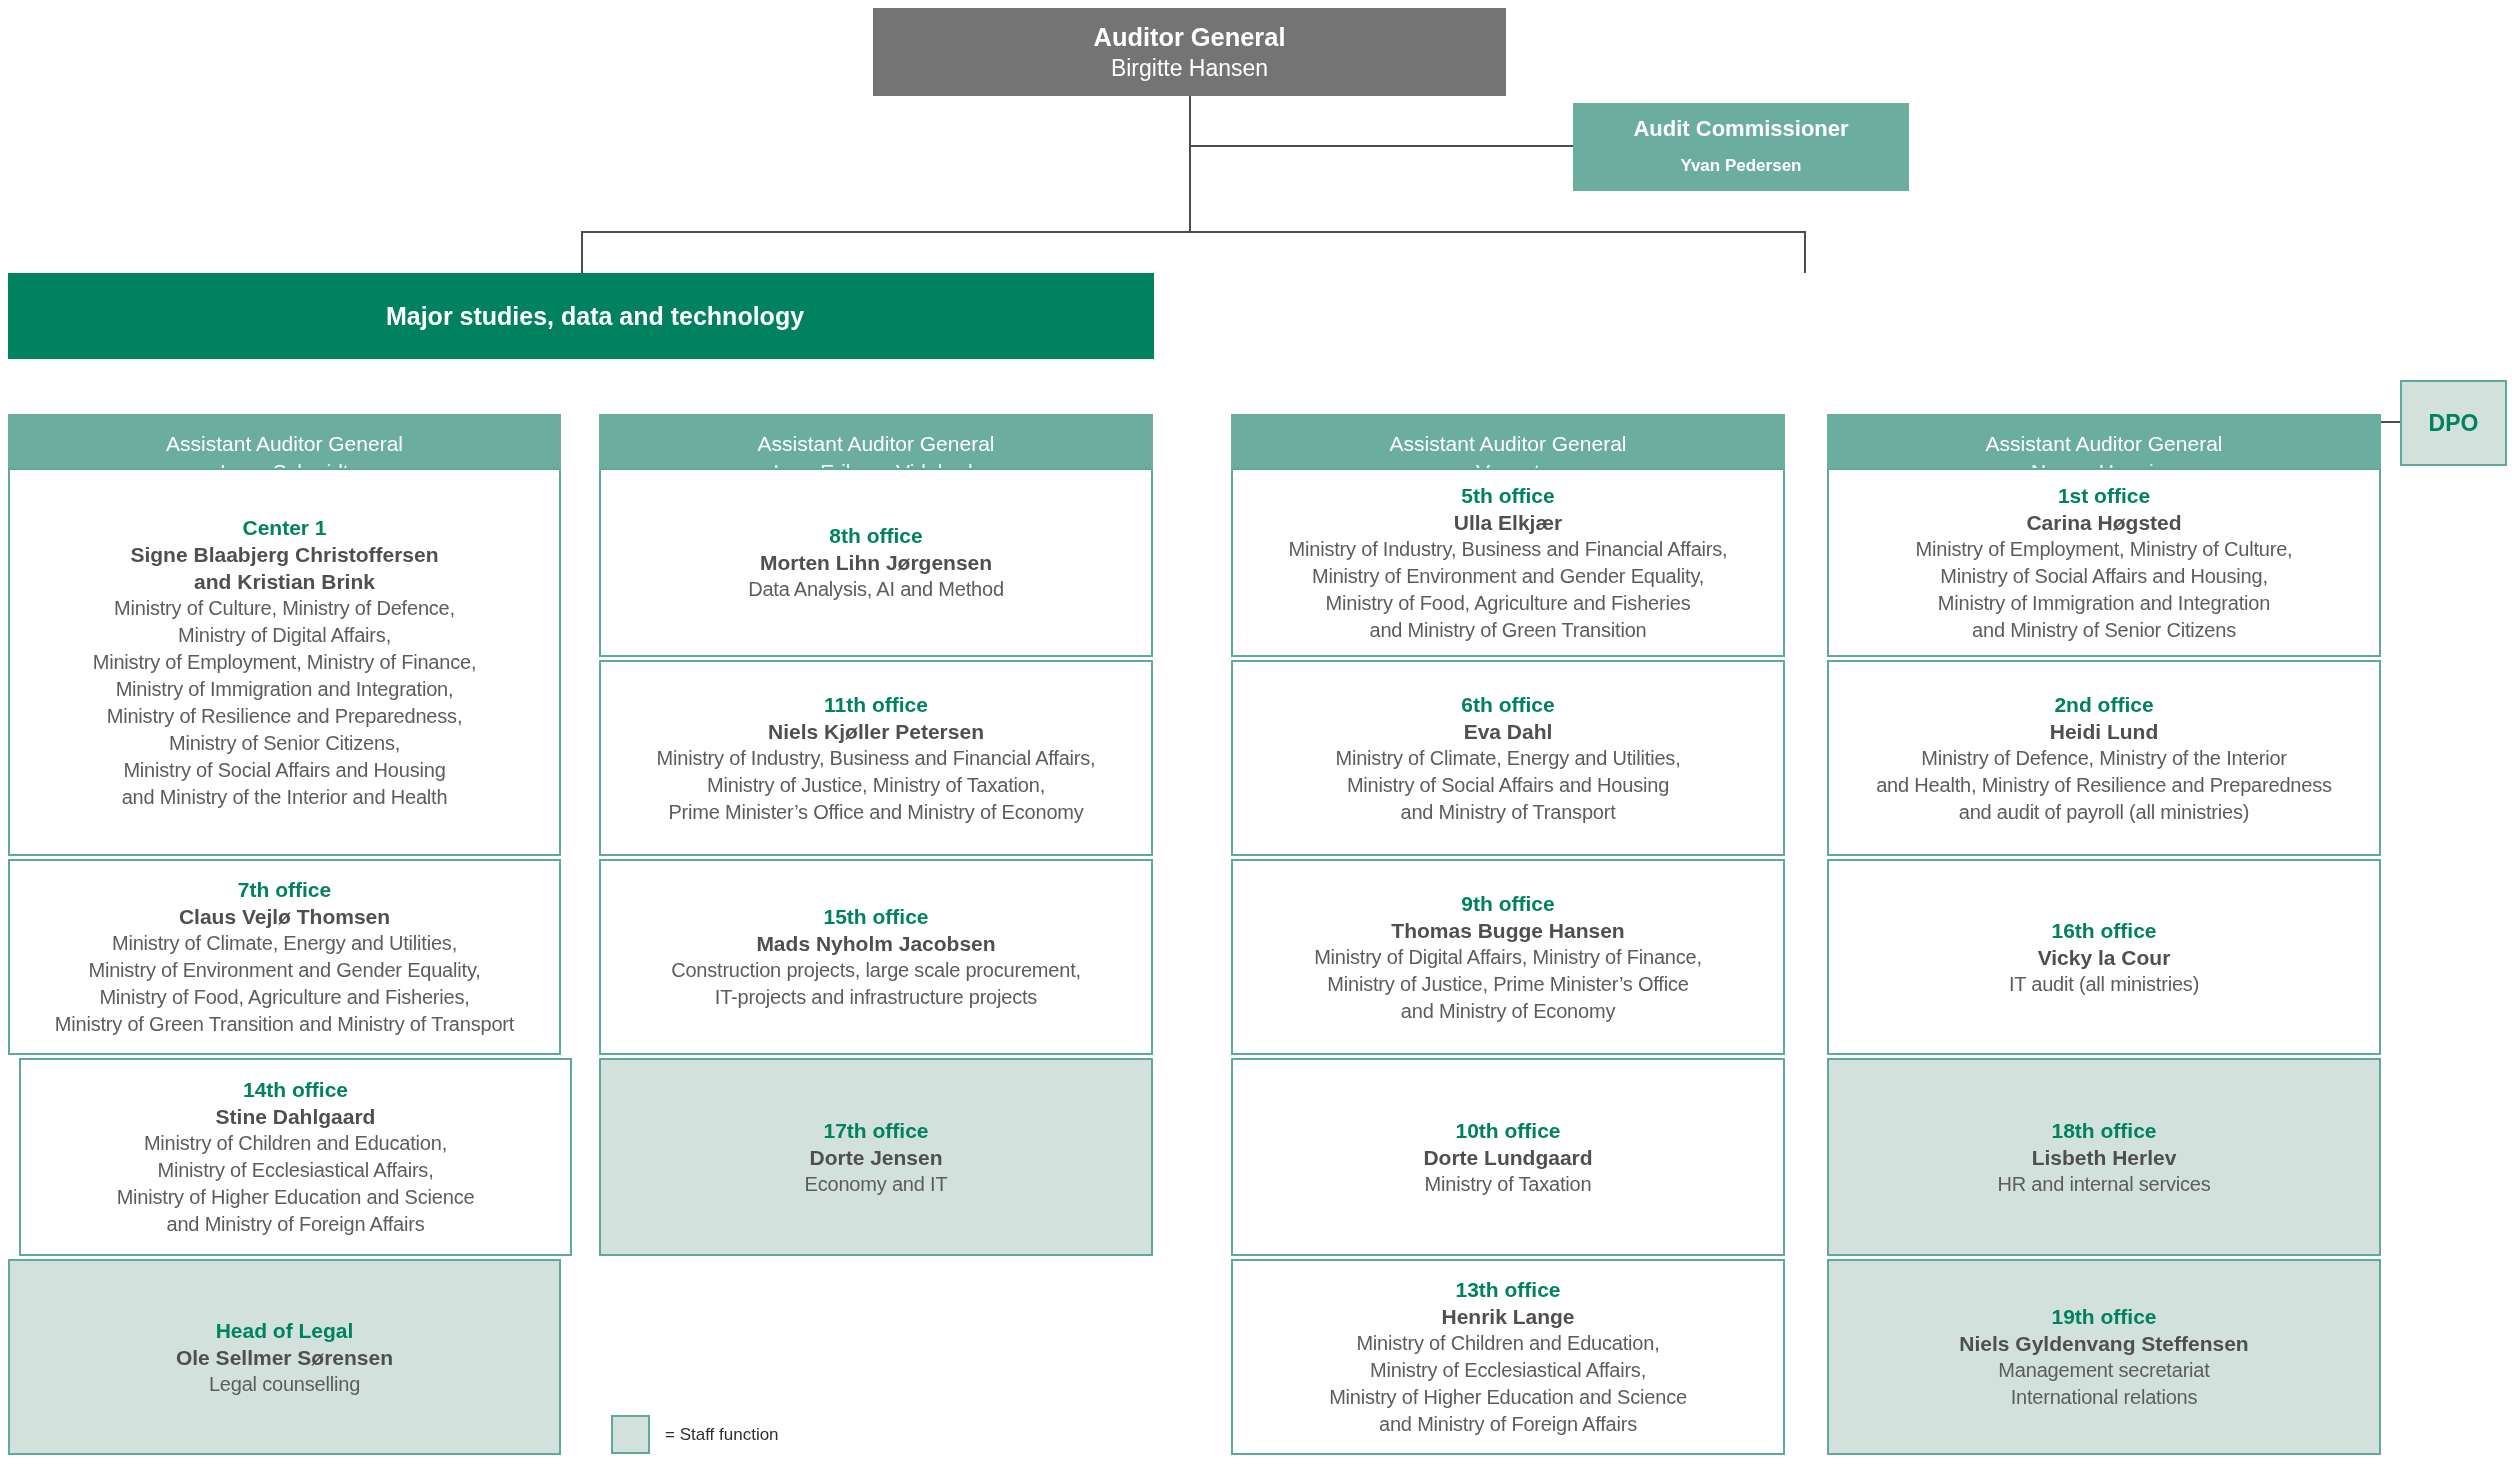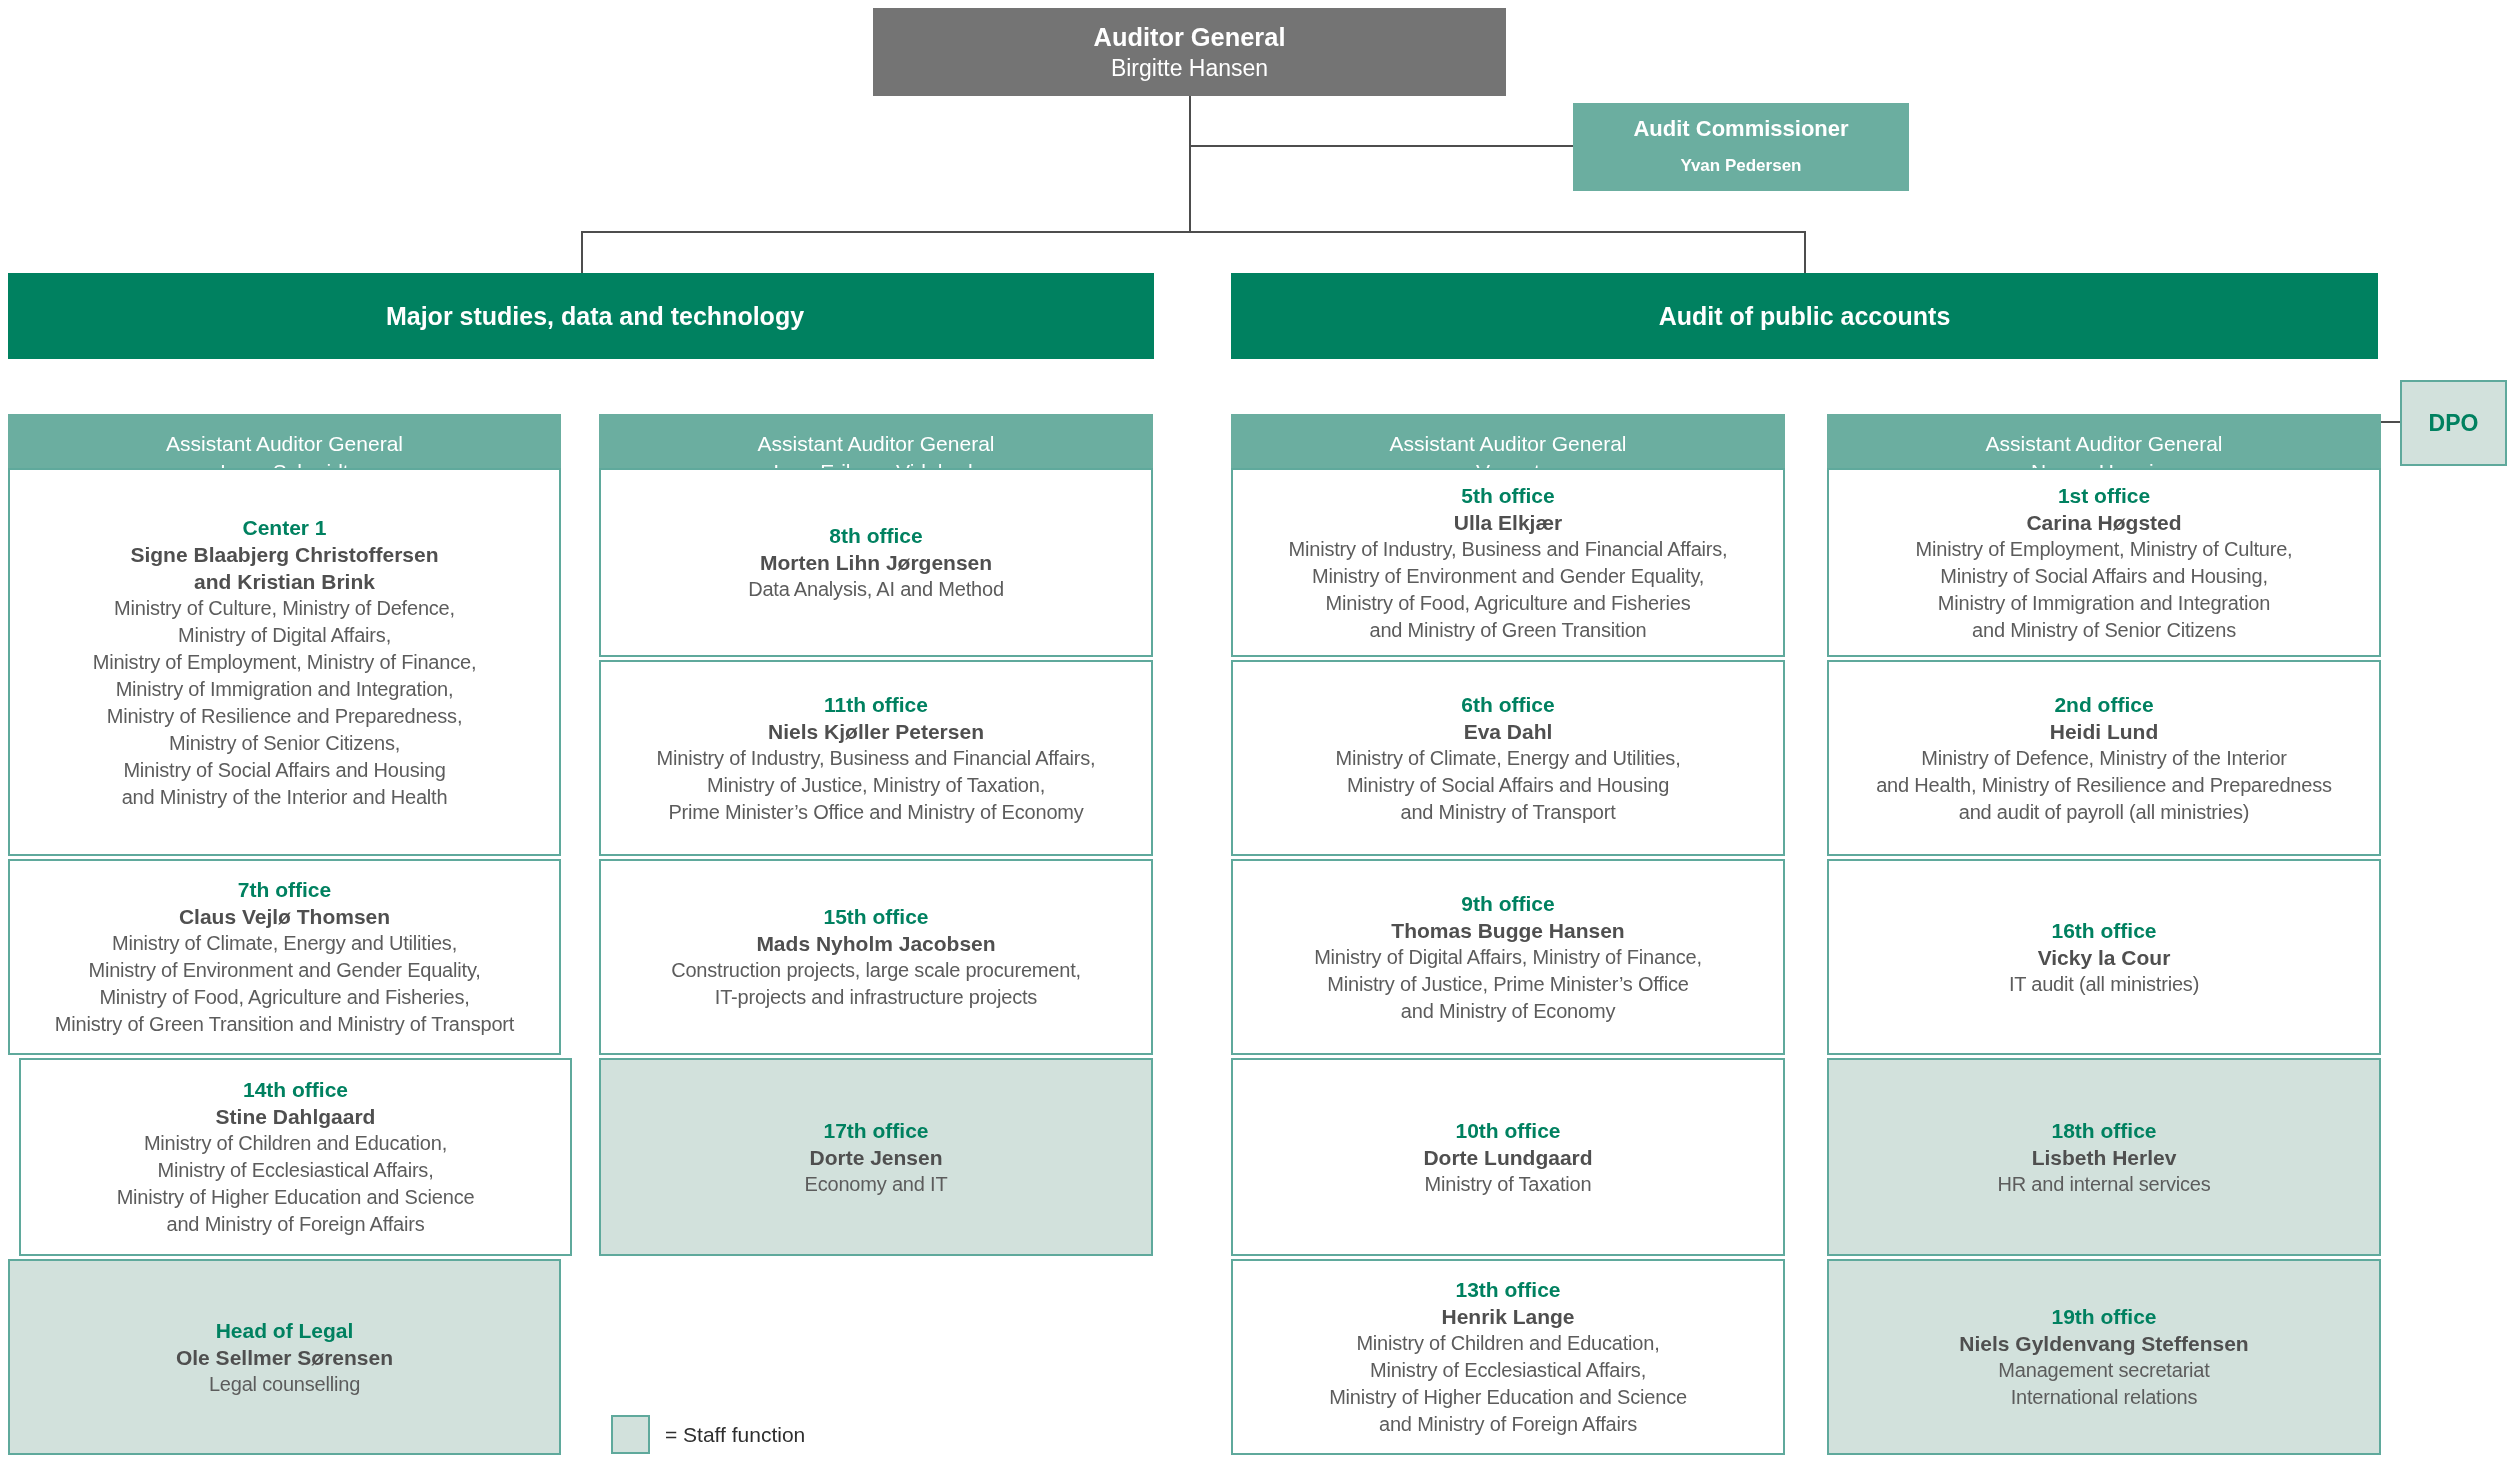--- a/index.html
+++ b/index.html
@@ -23,21 +23,21 @@
 
   .section{background:#fff;border:2px solid var(--border);padding:4px 6.7px;}
   .section.staff{background:var(--lightgreen);}
   .sec-title{color:var(--titlegreen);font-weight:bold;font-size:21px;line-height:27px;}
   .sec-name{color:var(--nametext);font-weight:bold;font-size:21px;line-height:27px;}
   .sec-line{color:var(--bodytext);font-size:20px;line-height:27px;letter-spacing:-0.2px;}
 
   .dpo-box{background:var(--lightgreen);border:2px solid var(--border);color:var(--titlegreen);font-weight:bold;font-size:23px;}
 
   .legend-swatch{background:var(--lightgreen);border:2px solid var(--border);}
-  .legend-label{color:var(--legendtext);font-size:21px;line-height:39px;}
+  .legend-label{color:var(--legendtext);font-size:17px;line-height:39px;}
 </style>
 </head>
 <body>
 
 <div id="canvas" style="--darkgreen: #008160; --midgreen: #6baea0; --lightgreen: #d2e1dc; --border: #5fa99c; --titlegreen: #008160; --gray: #747474; --nametext: #4f4f4f; --bodytext: #5c5c5c; --line: #4d4d4d; --legendtext: #2e2e2e;">
 
   <div class="line" style="left:1189px;top:96px;width:2px;height:137px;"></div>
   <div class="line" style="left:1189px;top:145px;width:384px;height:2px;"></div>
   <div class="line" style="left:581px;top:231px;width:1225px;height:2px;"></div>
   <div class="line" style="left:581px;top:231px;width:2px;height:42px;"></div>
@@ -49,23 +49,20 @@
     <div class="ag-name">Birgitte Hansen</div>
   </div>
 
   <div class="abs flexc ac-box" style="left:1573px;top:103px;width:336px;height:88px;gap:8px;">
     <div class="ac-title">Audit Commissioner</div>
     <div class="ac-name">Yvan Pedersen</div>
   </div>
 
   <div class="abs flexc band" style="left:8px;top:273px;width:1146px;height:86px;padding-left:28px;">
     <div>Major studies, data and technology</div>
-  </div>
-  <div class="abs flexc band" style="left:1231px;top:273px;width:1147px;height:86px;">
-    <div>Audit of public accounts</div>
   </div>
 
   <div id="columns-mount">
       <div class="abs flexc col-header" style="left: 8px; top: 378px; width: 553px; height: 87px;">
         <div>Assistant Auditor General</div>
         <div>Lene Schmidt</div>
       </div>
       <div class="abs flexc section" style="left: 8px; top: 468px; width: 553px; height: 388px;">
         <div class="sec-title">Center 1</div>
         <div class="sec-name">Signe Blaabjerg Christoffersen</div>

